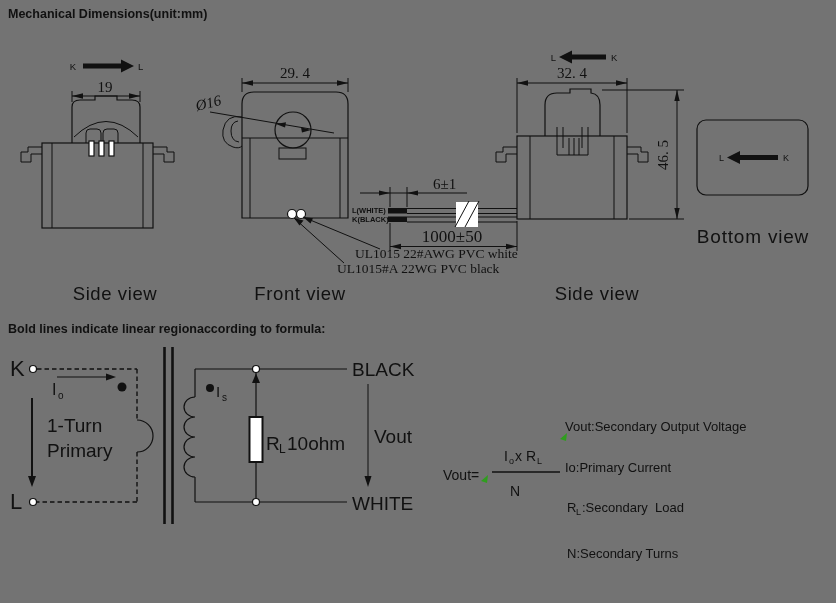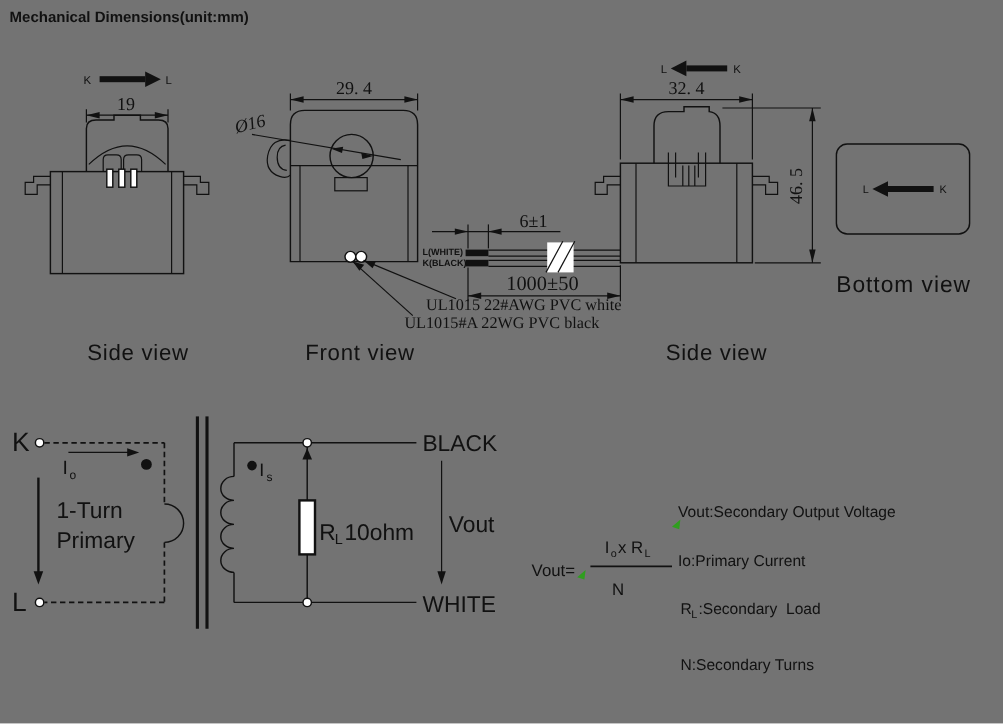--- a/index.html
+++ b/index.html
@@ -20,20 +20,21 @@
   .node{fill:#fff;stroke:#111;stroke-width:1.2;}
   .grn{fill:#2f9e1e;stroke:none;}
 </style>
 </head>
 <body>
 
 <div id="stage">
 
   <div class="heading" style="left:8px;top:7px;">Mechanical Dimensions(unit:mm)</div>
 
+  <div class="heading" style="left:8px;top:322px;">Bold lines indicate linear regionaccording to formula:</div>
 
 
   <svg width="836" height="603" viewBox="0 0 836 603">
 
     <g>
       <text class="t-sans" x="76" y="70" font-size="9.5" text-anchor="end">K</text>
       <g>
         <rect class="blk" x="83" y="63.5" width="38" height="5"></rect>
         <polygon class="blk" points="121,59.5 121,72.5 134,66"></polygon>
       </g>

